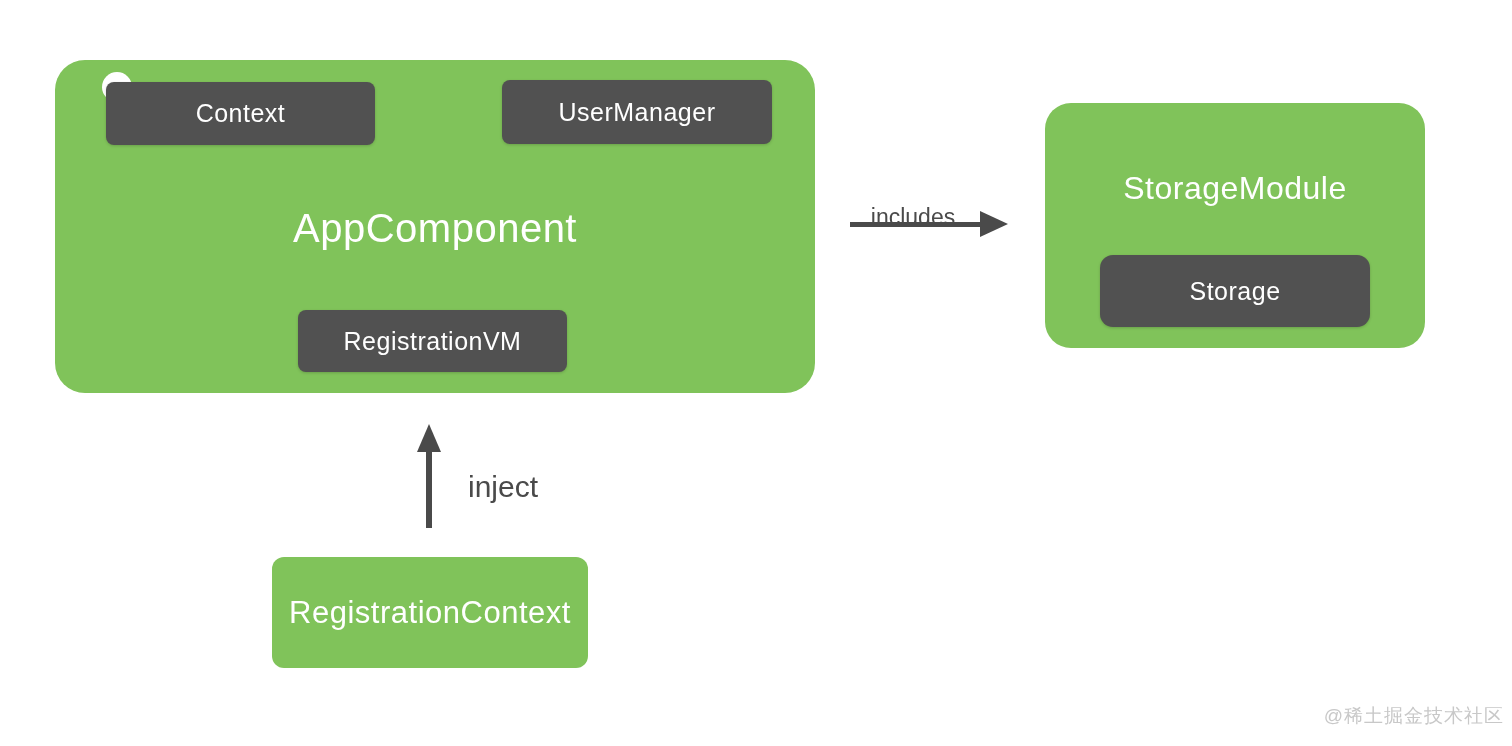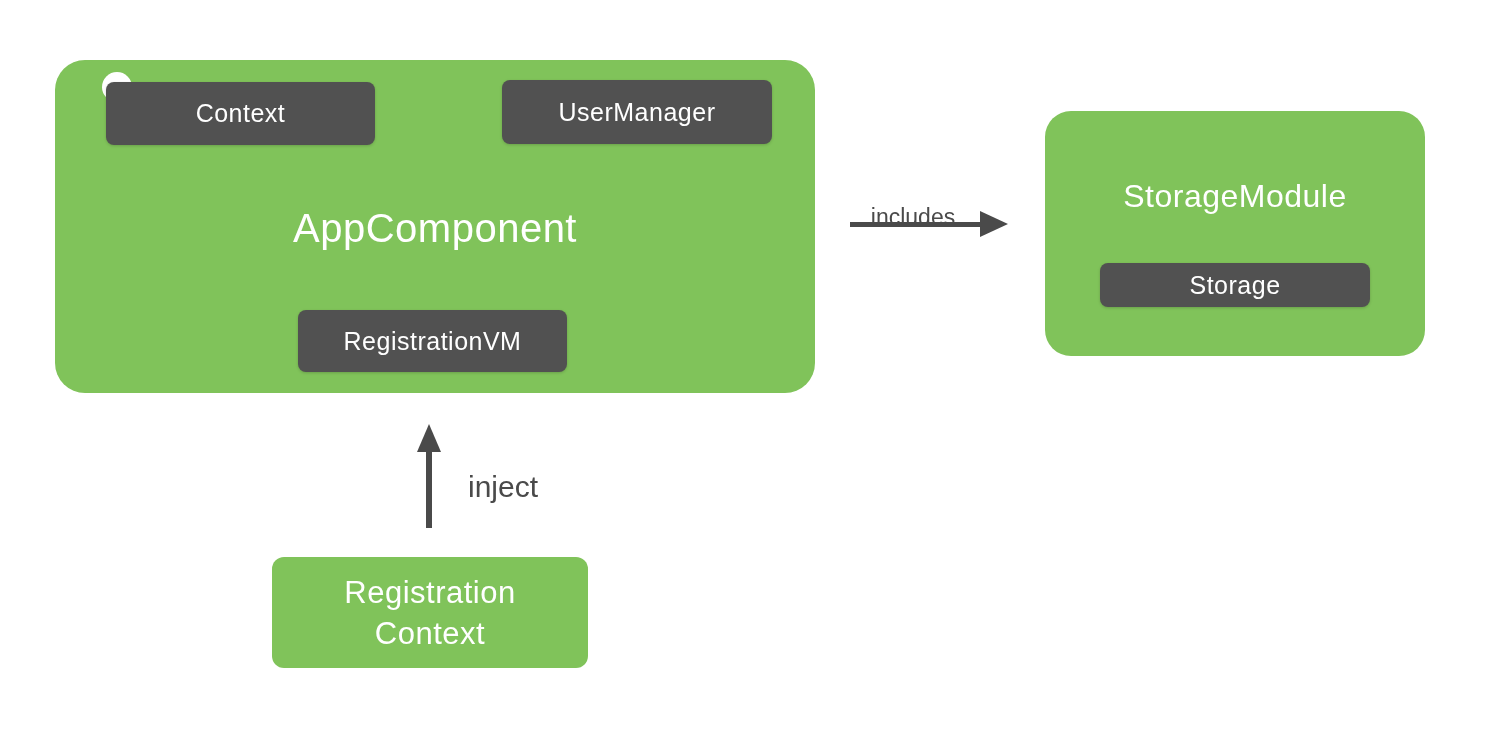--- a/index.html
+++ b/index.html
@@ -35,30 +35,30 @@
     background:var(--text-white);border-radius:50%;
   }
   .dep-context{left:51px;top:22px;width:269px;height:63px;}
   .dep-usermanager{left:447px;top:20px;width:270px;height:64px;}
   .app-title{
     position:absolute;left:0;top:146px;width:100%;
     text-align:center;font-size:40px;letter-spacing:0.5px;
   }
   .dep-registrationvm{left:243px;top:250px;width:269px;height:62px;}
   
-  .storage-module{left:1045px;top:103px;width:380px;height:245px;border-radius:26px;margin-top:8px;}
+  .storage-module{left:1045px;top:103px;width:380px;height:245px;border-radius:26px;}
   .storage-title{
     position:absolute;left:0;top:67px;width:100%;
     text-align:center;font-size:32px;letter-spacing:0.5px;
   }
-  .dep-storage{left:55px;top:152px;width:270px;height:44px;}
+  .dep-storage{left:55px;top:152px;width:270px;height:72px;border-radius:13px;}
   
   .registration-activity{
     left:272px;top:557px;width:316px;height:111px;border-radius:12px;
-    display:flex;flex-direction:column;align-items:center;justify-content:center;
+    display:flex;align-items:center;justify-content:center;
     font-size:31px;line-height:41px;letter-spacing:0.5px;text-align:center;
   }
   
   .arrow-includes{position:absolute;left:850px;top:168px;width:160px;height:72px;}
   .arrow-includes .arrow-label{
     position:absolute;left:8px;top:0;width:110px;text-align:center;
     font-size:23px;color:var(--arrow-gray);margin-top:36px;
   }
   .arrow-includes .shaft{
     position:absolute;left:0;top:54px;width:130px;height:5px;
@@ -128,14 +128,15 @@
     <div class="head"></div>
     <div class="shaft"></div>
     <div class="arrow-label">inject</div>
   </div>
 
   <div class="green-box registration-activity">
     <div>Registration</div>
     <div>Context</div>
   </div>
 
+  <div class="watermark">@稀土掘金技术社区</div>
 
 </div>
 
 </body></html>

